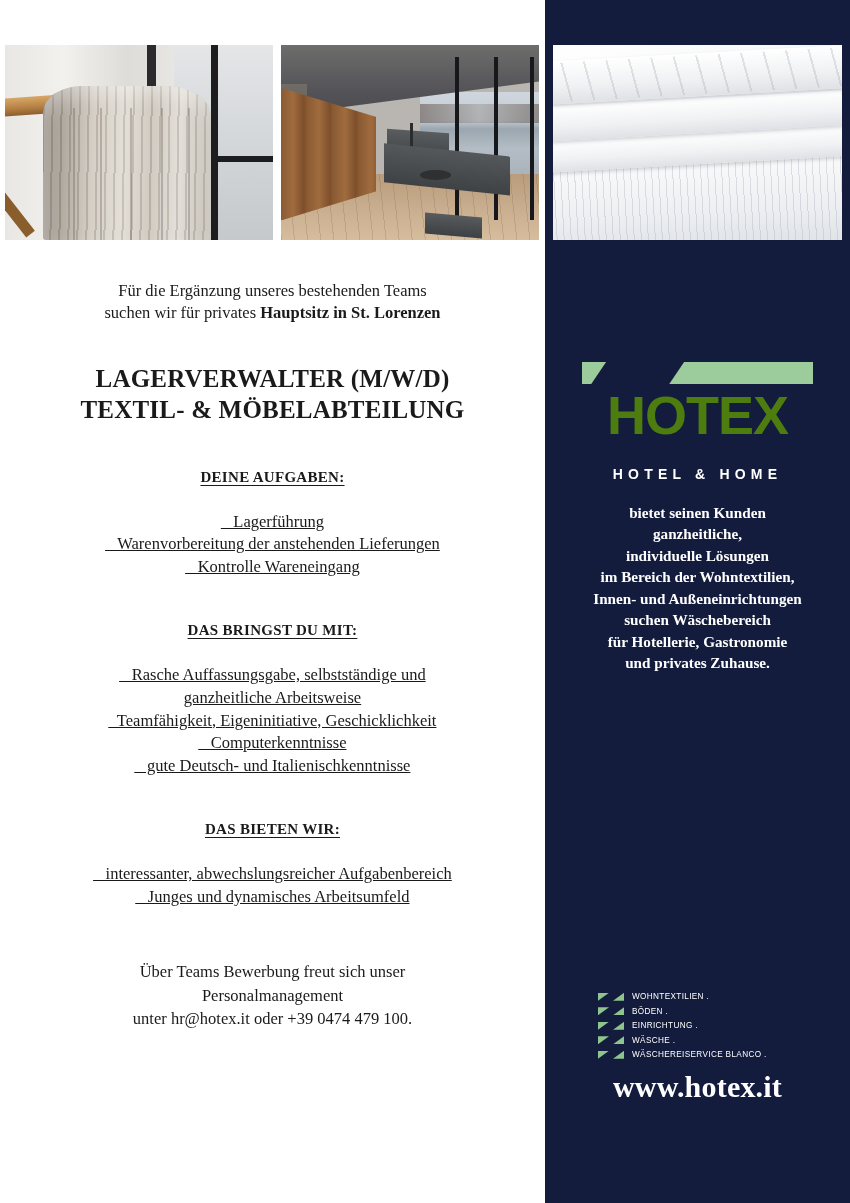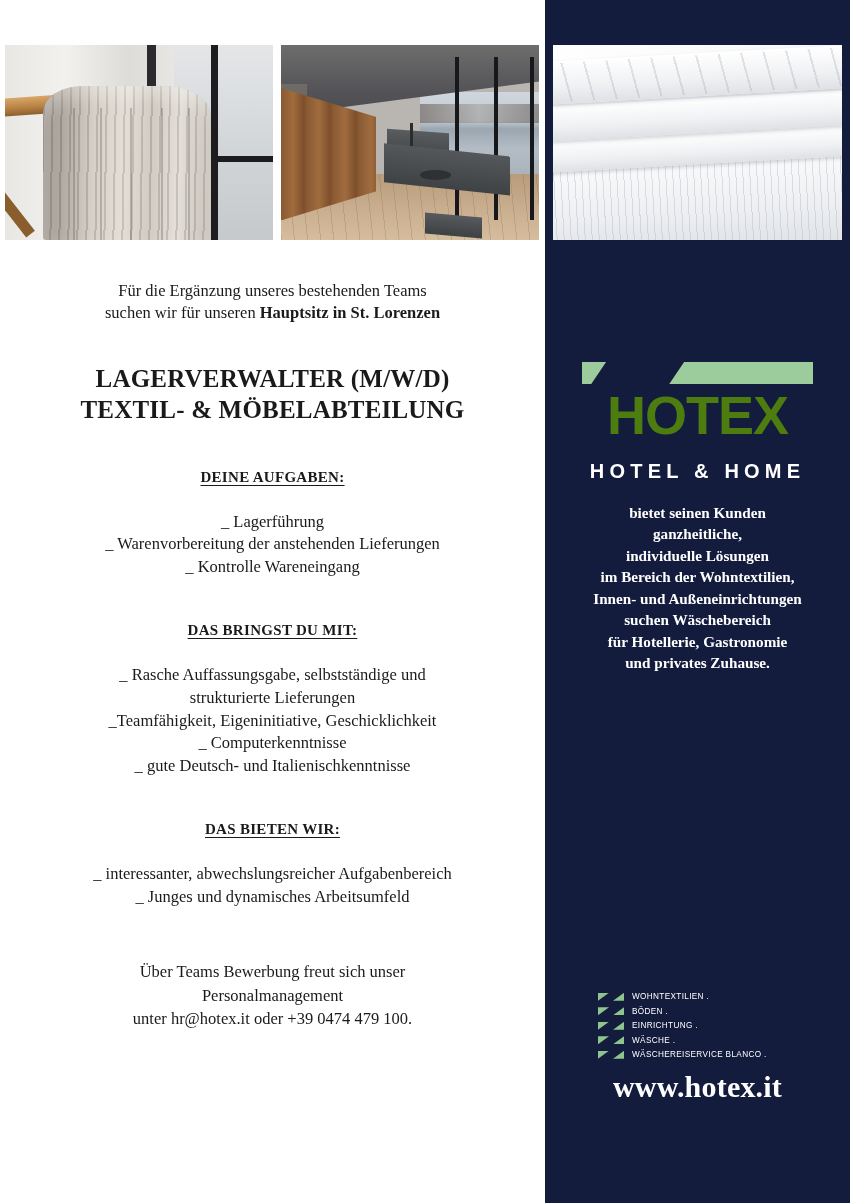--- a/index.html
+++ b/index.html
@@ -184,21 +184,21 @@
     line-height: 1.24; letter-spacing: .2px;
   }
 
   .section { margin-top: 44px; }
   .section-heading {
     font-size: 15px; font-weight: bold;
     text-decoration: underline;
     text-underline-offset: 3px;
     letter-spacing: .3px;
   }
-  .bullets { margin-top: 25px; font-size: 16.5px; line-height: 1.37; }
+  .bullets { margin-top: 25px; font-size: 16.5px; line-height: 1.37; text-decoration: underline; }
   .bullets div { white-space: pre; }
 
   .closing { margin-top: 52px; font-size: 16.5px; line-height: 1.42; }
   .closing b { font-weight: normal; }
 
   
   .logo-wrap {
     position: absolute; left: 570px; top: 362px; width: 255px;
     text-align: center;
   }
@@ -213,23 +213,23 @@
     background: #131c3d;
     transform: skewX(-34deg);
   }
   .logo-word {
     margin-top: 4px;
     font-family: "Liberation Sans", sans-serif;
     font-weight: bold; font-size: 54px; line-height: 1.02;
     color: #4d7c0f; letter-spacing: -1px;
   }
   .logo-sub {
-    margin-top: 17px;
+    margin-top: 23px;
     font-family: "Liberation Sans", sans-serif;
-    font-weight: bold; font-size: 20px;
+    font-weight: bold; font-size: 14px;
     color: #ffffff; letter-spacing: 5.2px;
   }
 
   .company-desc {
     position: absolute; left: 557px; top: 502px; width: 281px;
     text-align: center; color: #ffffff;
     font-weight: bold; font-size: 15.2px; line-height: 1.41;
   }
   .company-desc div { white-space: pre; }
 
@@ -312,42 +312,42 @@
       <div class="ph3-layer ph3-l1"></div>
       <div class="ph3-quilt"></div>
     </div>
 
   </div>
 
   <div class="content">
 
     <div class="intro">
       <div>Für die Ergänzung unseres bestehenden Teams</div>
-      <div><span>suchen wir für unseren </span><b>Hauptsitz in St. Lorenzen</b></div>
+      <div><span>suchen wir für privates </span><b>Hauptsitz in St. Lorenzen</b></div>
     </div>
 
     <div class="job-title">
       <div>LAGERVERWALTER (M/W/D)</div>
       <div>TEXTIL- &amp; MÖBELABTEILUNG</div>
     </div>
 
     <div class="section">
       <div class="section-heading">DEINE AUFGABEN:</div>
       <div class="bullets">
         <div>_ Lagerführung</div>
         <div>_ Warenvorbereitung der anstehenden Lieferungen</div>
         <div>_ Kontrolle Wareneingang</div>
       </div>
     </div>
 
     <div class="section">
       <div class="section-heading">DAS BRINGST DU MIT:</div>
       <div class="bullets">
         <div>_ Rasche Auffassungsgabe, selbstständige und</div>
-        <div>strukturierte Lieferungen</div>
+        <div>ganzheitliche Arbeitsweise</div>
         <div>_Teamfähigkeit, Eigeninitiative, Geschicklichkeit</div>
         <div>_ Computerkenntnisse</div>
         <div>_ gute Deutsch- und Italienischkenntnisse</div>
       </div>
     </div>
 
     <div class="section">
       <div class="section-heading">DAS BIETEN WIR:</div>
       <div class="bullets">
         <div>_ interessanter, abwechslungsreicher Aufgabenbereich</div>

